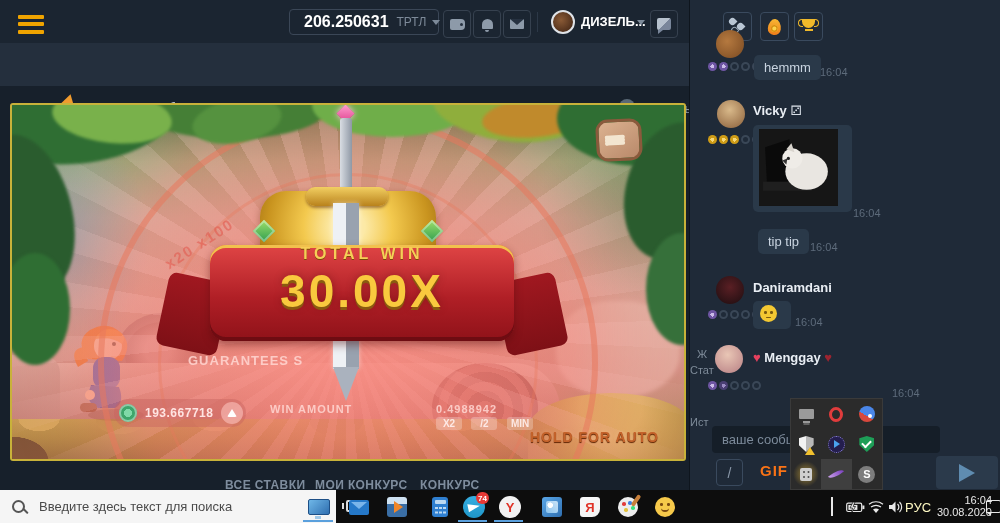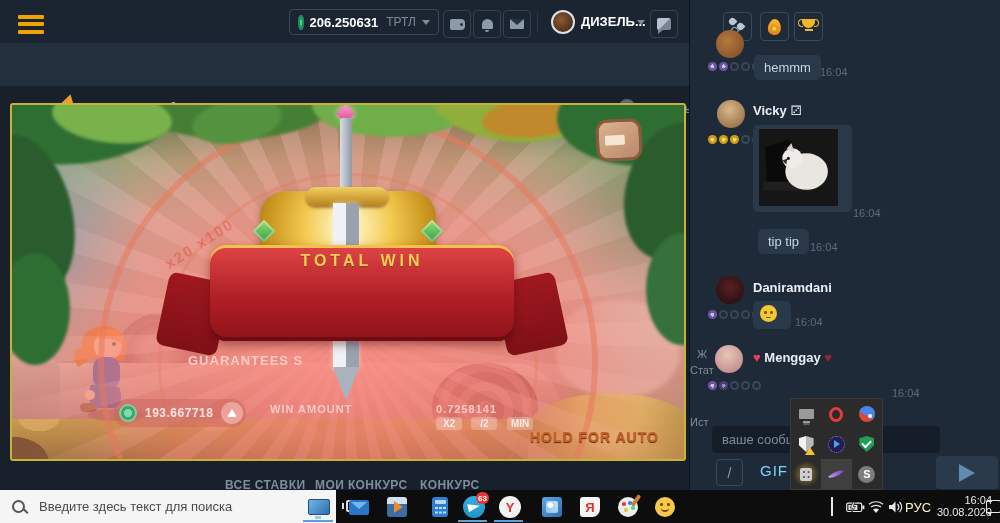--- a/index.html
+++ b/index.html
@@ -3,21 +3,21 @@
 <meta charset="utf-8">
 <style>
   html,body{margin:0;padding:0;background:#000}
   .screen{position:relative;width:1000px;height:523px;background:#17202b;font-family:"Liberation Sans",sans-serif;overflow:hidden}
   
   .topbar{position:absolute;left:0;top:0;width:690px;height:43px;background:#1b2531}
   .burger{position:absolute;left:18px;top:11px;cursor:pointer}
   .burger i{display:block;width:26px;height:4px;background:#f0a400;border-radius:1px;margin:3.5px 0}
   .pill{position:absolute;left:289px;top:9px;width:150px;height:26px;border:1px solid #3b4757;border-radius:4px;display:flex;align-items:center;gap:6px;padding:0 8px;box-sizing:border-box}
   .coin{width:15px;height:15px;border-radius:50%;background:radial-gradient(circle at 50% 50%,#5ecb95 0 34%,#2aa571 35%);box-shadow:inset 0 0 0 2px #1d8a5c}
-  .balv{color:#fff;font-weight:bold;font-size:13px}
+  .balv{color:#fff;font-weight:bold;font-size:16px}
   .curr{color:#7d8a99;font-size:12px;margin-left:2px}
   .chev{width:0;height:0;border-left:4px solid transparent;border-right:4px solid transparent;border-top:5px solid #7d8a99}
   .sqbtn{position:absolute;width:26px;height:26px;border:1px solid #36414f;border-radius:4px;display:flex;align-items:center;justify-content:center}
   .ic-wallet{width:15px;height:11px;background:#8d9aa9;border-radius:2px 4px 4px 2px;position:relative}
   .ic-wallet:after{content:"";position:absolute;right:2px;top:4px;width:3px;height:3px;background:#273241;border-radius:50%}
   .ic-bell{width:11px;height:10px;background:#8d9aa9;border-radius:6px 6px 1px 1px;position:relative}
   .ic-bell:after{content:"";position:absolute;left:3.5px;bottom:-3px;width:4px;height:2.5px;background:#8d9aa9;border-radius:0 0 3px 3px}
   .ic-mail{width:14px;height:10px;background:#8d9aa9;border-radius:1px;position:relative;overflow:hidden}
   .ic-mail:after{content:"";position:absolute;left:0;top:0;border-left:7px solid transparent;border-right:7px solid transparent;border-top:6px solid #273241}
   .vsep{position:absolute;left:537px;top:12px;width:1px;height:20px;background:#2c3847}
@@ -78,21 +78,21 @@
   .gmenu .row s{width:20px;height:3.5px;border-radius:2px;background:#f3e5d0}
   .medal{left:248px;top:86px;width:176px;height:94px;border-radius:26px;background:radial-gradient(circle at 50% 38%,#fce9a6 0 16%,#f3c94e 42%,#c9941f 76%,#9c6b12 100%);box-shadow:0 3px 8px rgba(90,40,10,.4)}
   .gem{width:16px;height:16px;transform:rotate(45deg);background:linear-gradient(135deg,#9fe06a,#2e9e4f);box-shadow:inset 0 0 0 2px rgba(255,255,255,.35)}
   .sword-gem{left:327px;top:2px;width:13px;height:13px;transform:rotate(45deg);background:linear-gradient(135deg,#ff9fd0,#e0418f);box-shadow:0 0 6px #ffc0e0}
   .grip{left:328px;top:13px;width:12px;height:74px;background:linear-gradient(90deg,#d9dde3,#8f98a5);border-radius:3px}
   .guard{left:294px;top:82px;width:82px;height:19px;background:linear-gradient(180deg,#f2cf62,#b9821c);border-radius:9px;box-shadow:0 2px 3px rgba(90,40,10,.5)}
   .blade{left:321px;top:98px;width:26px;height:166px;background:linear-gradient(90deg,#eef1f5 0 50%,#99a2af 50% 100%);box-shadow:0 0 5px rgba(255,255,255,.5)}
   .bladetip{left:321px;top:262px;width:0;height:0;border-left:13px solid transparent;border-right:13px solid transparent;border-top:34px solid #aab2be}
   .banner{left:198px;top:140px;width:304px;height:96px;background:linear-gradient(180deg,#e04545,#b01f26 55%,#8f1219);border-radius:16px;box-shadow:inset 0 3px 0 #f2c14d,inset 0 -4px 0 #6e0c12,0 4px 8px rgba(80,10,10,.45);text-align:center}
   .tail{width:62px;height:74px;background:linear-gradient(180deg,#a01820,#7e1016);border-radius:8px}
-  .totwin{position:relative;display:block;margin-top:7px;color:#f7ce58;font-size:16px;font-weight:bold;letter-spacing:4px;text-shadow:0 1px 0 #7a4b07}
+  .totwin{position:relative;display:block;color:#f7ce58;font-size:16px;font-weight:bold;letter-spacing:4px;text-shadow:0 1px 0 #7a4b07}
   .mult{position:relative;display:block;margin-top:1px;color:#f9c93e;font-size:46px;font-weight:bold;letter-spacing:3px;text-shadow:0 3px 0 #8a5a10,0 0 8px rgba(60,10,10,.35)}
   
   .tab{position:absolute;top:478px;color:#7e8c9d;font-size:12px;font-weight:bold;letter-spacing:.4px}
   .frag{position:absolute;color:#7e8b99;font-size:11px}
   
   .chat{position:absolute;left:690px;top:0;width:310px;height:490px;background:#1f2a38;box-shadow:-1px 0 0 #0e151d}
   .cbtn{position:absolute;width:27px;height:27px;border:1px solid #3a4a5e;border-radius:4px;display:flex;align-items:center;justify-content:center}
   .drop{width:7px;height:7px;background:#b9c6d4;border-radius:50% 0 50% 50%;transform:rotate(45deg);position:absolute}
   .dropo{background:transparent;border:1.5px solid #9aa8b6;box-sizing:border-box}
   .ic-flame{width:13px;height:16px;background:linear-gradient(180deg,#f7b733,#ef7d1a);border-radius:50% 50% 50% 50%/62% 62% 38% 38%;transform:rotate(6deg);position:relative}
@@ -114,21 +114,21 @@
   .bdg.g{background:radial-gradient(circle,#f6d878 0 2px,#cf9c16 2px)}
   .bdg.e{width:5px;height:5px;background:transparent;border:2px solid #3a4757}
   .face{width:17px;height:17px;border-radius:50%;background:#f3c832;position:relative}
   .face:before{content:"";position:absolute;left:4px;top:6px;width:2.5px;height:2.5px;border-radius:50%;background:#7a5a10;box-shadow:6px 0 0 #7a5a10}
   .face:after{content:"";position:absolute;left:6px;bottom:4px;width:5px;height:1.5px;background:#7a5a10;border-radius:1px}
   .heart{color:#e5405e;font-size:13px}
   .heart.dark{color:#9c2430}
   .cinput{position:absolute;left:22px;top:426px;width:228px;height:27px;background:#151e28;border:none;border-radius:4px;color:#aebbc9;font-size:13px;padding:0 10px;box-sizing:border-box;font-family:"Liberation Sans",sans-serif;outline:none}
   .cinput::placeholder{color:#7c8a9a}
   .slashbtn{position:absolute;left:26px;top:459px;width:25px;height:25px;border:1px solid #3a4a5e;border-radius:4px;color:#8b99aa;font-size:14px;display:flex;align-items:center;justify-content:center}
-  .giflbl{position:absolute;left:70px;top:462px;color:#7dd3fc;font-weight:normal;font-size:15px;letter-spacing:1px}
+  .giflbl{position:absolute;left:70px;top:462px;color:#f97316;font-weight:bold;font-size:15px;letter-spacing:1px}
   .sendbtn{position:absolute;left:246px;top:456px;width:62px;height:33px;background:#2b3a4b;border-radius:4px;display:flex;align-items:center;justify-content:center}
   .ic-send{width:0;height:0;border-top:9px solid transparent;border-bottom:9px solid transparent;border-left:16px solid #5f8cb0}
   
   .traypop{position:absolute;left:790px;top:398px;width:93px;height:92px;background:#2b2b2b;border:1px solid #3a3a3a;box-sizing:border-box;display:grid;grid-template-columns:repeat(3,1fr);grid-template-rows:repeat(3,1fr)}
   .tp{display:flex;align-items:center;justify-content:center;position:relative}
   .tp.sel{background:#3f3f3f}
   .tp .glow{position:absolute;width:26px;height:26px;border-radius:50%;background:radial-gradient(circle,rgba(250,200,60,.55),transparent 70%)}
   .ic-mon{width:15px;height:10px;background:#9a9a9a;border-radius:1px;position:relative}
   .ic-mon:after{content:"";position:absolute;left:4px;bottom:-4px;width:7px;height:2px;background:#9a9a9a;box-shadow:0 2px 0 -0.5px #9a9a9a}
   .ic-opera{width:14px;height:15px;border-radius:50%;border:3.5px solid #e03c3c;box-sizing:border-box}
@@ -255,21 +255,21 @@
     </svg>
 
     <div class="g-rays"></div>
     <div class="g-tint"></div>
     <div class="g-ring"></div>
     <div class="g-ring2"></div>
     <span class="g-wheeltxt">x20 x100</span>
 
     <span class="faint" style="left:176px;top:248px;font-size:13px">GUARANTEES S</span>
     <span class="faint" style="left:258px;top:298px;font-size:11px">WIN AMOUNT</span>
-    <span class="faint" style="left:424px;top:298px;font-size:11px">0.7258141</span>
+    <span class="faint" style="left:424px;top:298px;font-size:11px">0.4988942</span>
     <div style="left:424px;top:308px">
       <span class="gctl" style="position:static">X2</span>
       <span class="gctl" style="position:static">/2</span>
       <span class="gctl" style="position:static">MIN</span>
     </div>
     <div class="gbal">
       <span class="gcoin"></span>
       <span class="gnum">193.667718</span>
       <span class="gbtn">
           <i></i>
@@ -297,20 +297,21 @@
     <span class="gem" style="left:412px;top:118px"></span>
     <div class="sword-gem"></div>
     <div class="grip"></div>
     <div class="guard"></div>
     <div class="blade"></div>
     <div class="bladetip"></div>
     <div class="tail" style="left:150px;top:172px;transform:rotate(12deg)"></div>
     <div class="tail" style="left:488px;top:172px;transform:rotate(-12deg)"></div>
     <div class="banner">
       <span class="totwin">TOTAL WIN</span>
+      <span class="mult">30.00X</span>
     </div>
     <div class="gmenu">
       <span class="row">
           <b></b>
           <s></s>
         </span>
       <span class="row">
           <b></b>
           <s></s>
         </span>
@@ -469,21 +470,21 @@
       <span class="ic-mailapp"></span>
     </div>
   <div class="tbi" style="left:384px">
       <span class="ic-mov"></span>
     </div>
   <div class="tbi" style="left:427px">
       <span class="ic-calc"></span>
     </div>
   <div class="tbi" style="left:461px">
     <span class="ic-tg">
-        <span class="badge">63</span>
+        <span class="badge">74</span>
       </span>
   </div>
   <div class="tbi" style="left:497px">
       <span class="ic-yb">Y</span>
     </div>
   <div class="tbi" style="left:539px">
       <span class="ic-ph"></span>
     </div>
   <div class="tbi" style="left:577px">
       <span class="ic-ya">Я</span>

